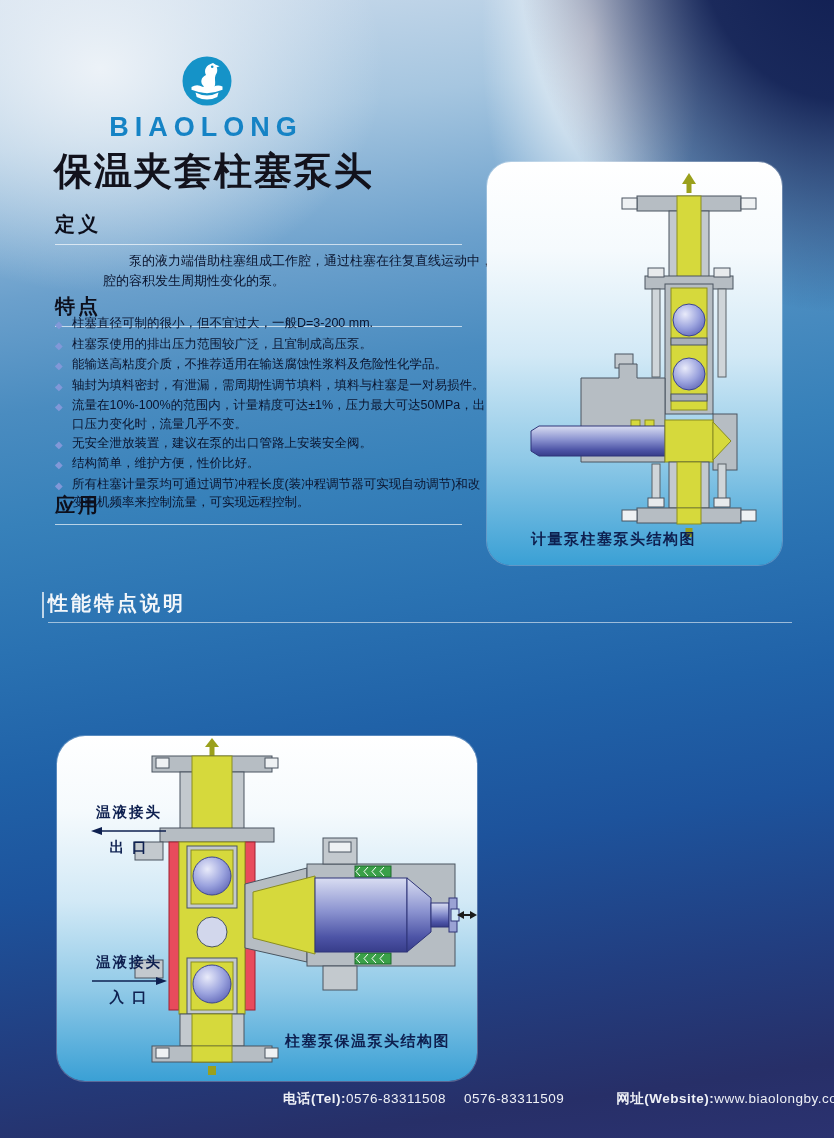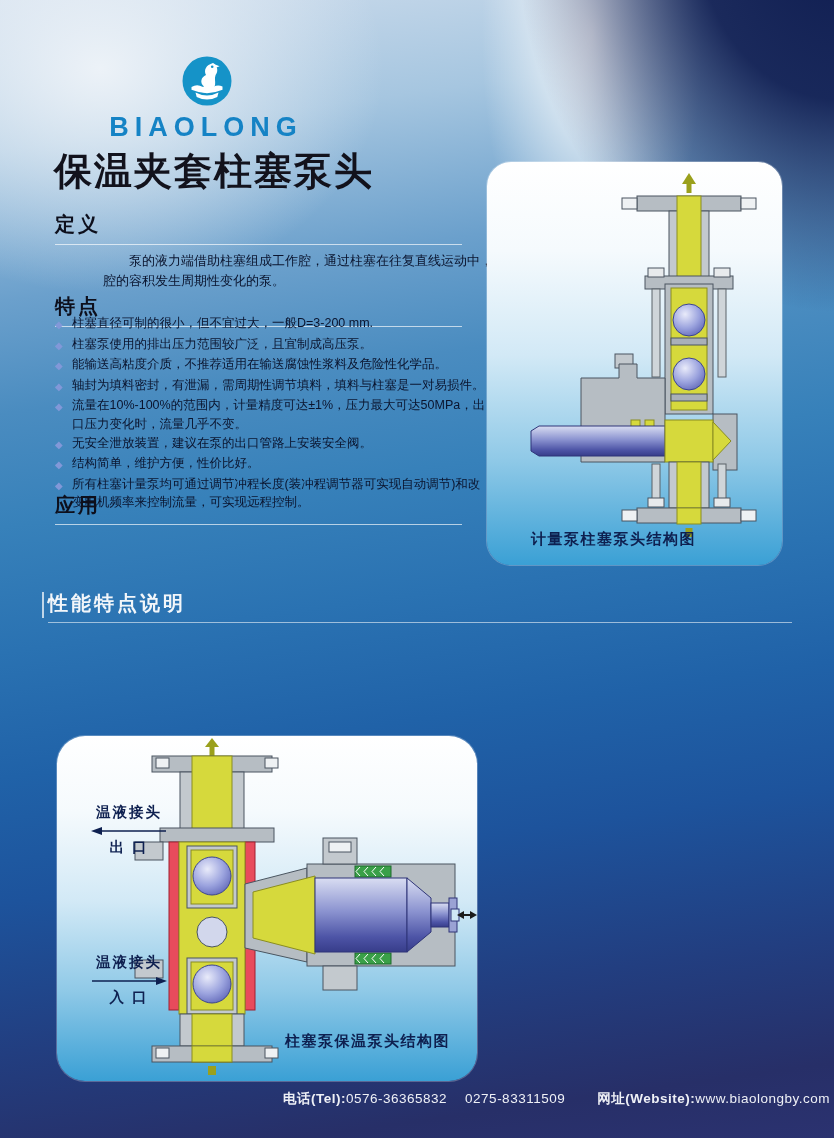--- a/index.html
+++ b/index.html
@@ -27,21 +27,21 @@
   .card{
     border-radius:24px;
     background:linear-gradient(180deg,#ffffff 0%,#f5fafd 22%,#d2e9f6 48%,#8fc9e7 74%,#3aa0d5 100%);
     box-shadow:0 0 0 1px rgba(255,255,255,.25);
   }
   .fig-caption{font-weight:bold;font-size:15px;letter-spacing:1.5px;color:#0e2050;}
   .pipe-label{font-weight:bold;font-size:14.5px;letter-spacing:2px;color:#0e2050;text-align:center;line-height:20px;}
   .footer-line{color:#eef0f6;font-size:13.5px;letter-spacing:.5px;white-space:nowrap;}
   .f-label{font-weight:bold;}
   .ml{margin-left:18px;}
-  .ml2{margin-left:32px;}
+  .ml2{margin-left:52px;}
   .vbar{width:2px;background:rgba(255,255,255,.7);}
   svg{display:block;}
 </style>
 </head>
 <body>
 
 <div class="page">
 
   <div class="abs" style="left:182px;top:56px;">
     <svg width="50" height="50" viewBox="0 0 50 50">
@@ -298,16 +298,16 @@
         <line x1="2" y1="6" x2="70" y2="6" stroke="#0e2050" stroke-width="1.6"></line>
         <polygon points="77,6 66,2 66,10" fill="#0e2050"></polygon>
       </svg>
       <div class="pipe-label">入 口</div>
     </div>
 
     <div class="abs fig-caption" style="left:228px;top:296px;">柱塞泵保温泵头结构图</div>
   </div>
 
   <div class="abs footer-line" style="left:283px;top:1090px;">
-    <span class="f-label">电话(Tel):</span><span>0576-36365832</span><span class="ml">0275-83311509</span><span class="f-label ml2">网址(Website):</span><span>www.biaolongby.com</span>
+    <span class="f-label">电话(Tel):</span><span>0576-83311508</span><span class="ml">0576-83311509</span><span class="f-label ml2">网址(Website):</span><span>www.biaolongby.com</span>
   </div>
 
 </div>
 
 </body></html>

